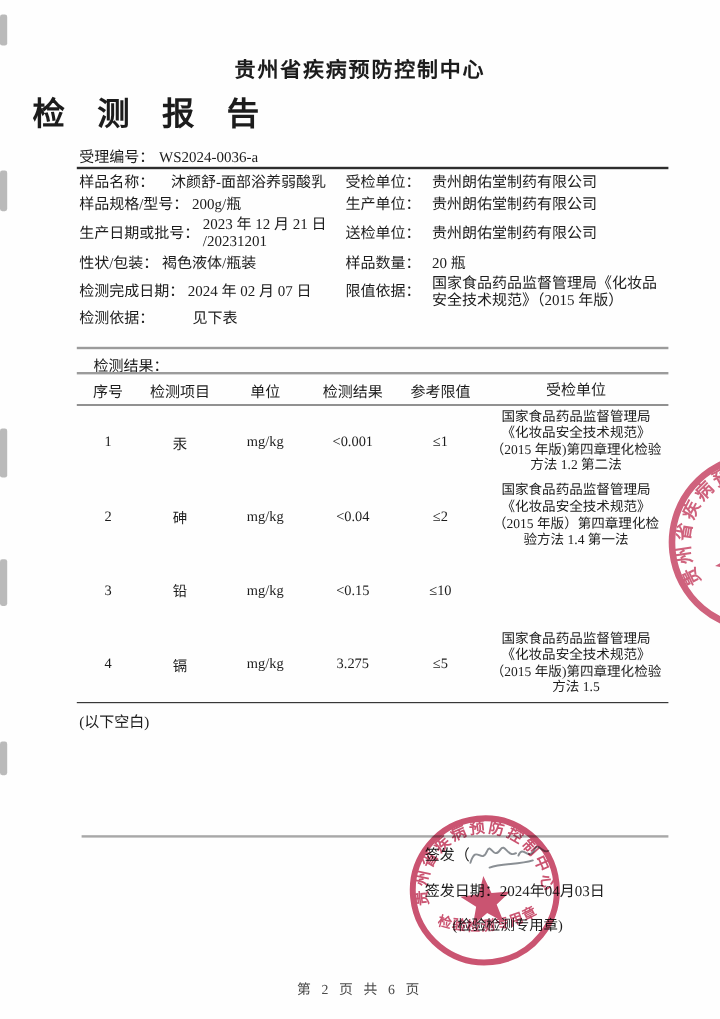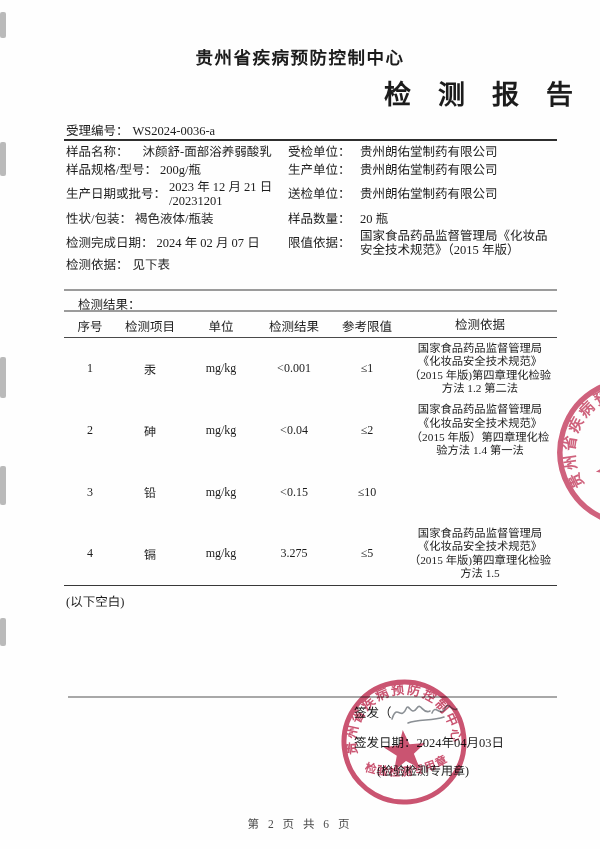--- a/index.html
+++ b/index.html
@@ -7,40 +7,40 @@
   .page {
     position:relative; width:600px; height:849px; background:#fefefe;
     overflow:hidden; font-family:"Liberation Serif","DejaVu Serif",serif;
     color:#1c1c1c;
   }
   
   .edge-mark { position:absolute; left:0; width:6px; background:#a9a9a9; border-radius:2px; opacity:.8; }
 
   .org-title { position:absolute; top:44px; left:0; width:100%; text-align:center;
     font-size:17.5px; font-weight:600; letter-spacing:1.5px; }
-  .report-title { position:absolute; top:73px; left:0; width:100%; text-align:right;
+  .report-title { position:absolute; top:73px; left:0; width:100%; text-align:left;
     font-size:27px; font-weight:700; letter-spacing:27px; padding-left:27px; }
   .accept-row { position:absolute; top:120px; left:66px; font-size:12.5px; }
   .accept-row .no { margin-left:4px; font-family:"Liberation Serif","DejaVu Serif",serif; }
 
   .hr { position:absolute; left:64px; width:493px; }
   .hr-dark { background:#2e2e2e; height:1.5px; }
   .hr-mid  { background:#4a4a4a; height:1px; }
   .hr-gray { background:#9b9b9b; height:2px; }
 
   .info { position:absolute; top:143px; left:66px; width:492px; font-size:12.5px; line-height:1.16; }
   .irow { display:flex; align-items:center; }
   .cell-l { width:222px; display:flex; align-items:center; }
   .cell-r { flex:1; display:flex; align-items:center; }
   .lbl { white-space:nowrap; }
   .lbl-r { width:64px; white-space:nowrap; flex:none; }
   .val { margin-left:3px; }
   .val-r { margin-left:8px; max-width:196px; }
   .indent14 { margin-left:14px; }
-  .indent16 { margin-left:4px; }
+  .indent16 { margin-left:32px; }
   .vlines span { display:block; }
 
   .h18{height:18px} .h30{height:30px} .h20{height:20px} .h28{height:28px} .h16{height:16px}
 
   .results-label { position:absolute; top:294px; left:66px; font-size:12.5px;margin-left:12px; }
 
   .thead, .trow { display:flex; }
   .thead { position:absolute; top:315px; left:65px; width:492px; height:21px; font-size:12.5px; }
   .thead > div { display:flex; align-items:center; justify-content:center; }
   .tbody { position:absolute; top:338px; left:65px; width:492px; }
@@ -151,21 +151,21 @@
   <div class="hr hr-gray" style="top:289px"></div>
   <div class="results-label">检测结果：</div>
   <div class="hr hr-gray" style="top:310px"></div>
 
   <div class="thead">
     <div class="c-no">序号</div>
     <div class="c-item">检测项目</div>
     <div class="c-unit">单位</div>
     <div class="c-res">检测结果</div>
     <div class="c-lim">参考限值</div>
-    <div class="c-dep" style="font-size:12.5px !important">检测依据</div>
+    <div class="c-dep" style="font-size:12.5px !important">受检单位</div>
   </div>
   <div class="hr hr-mid" style="top:337px"></div>
 
   <div class="tbody">
     <div class="trow">
       <div class="c-no">1</div>
       <div class="c-item">汞</div>
       <div class="c-unit">mg/kg</div>
       <div class="c-res">&lt;0.001</div>
       <div class="c-lim">≤1</div>

